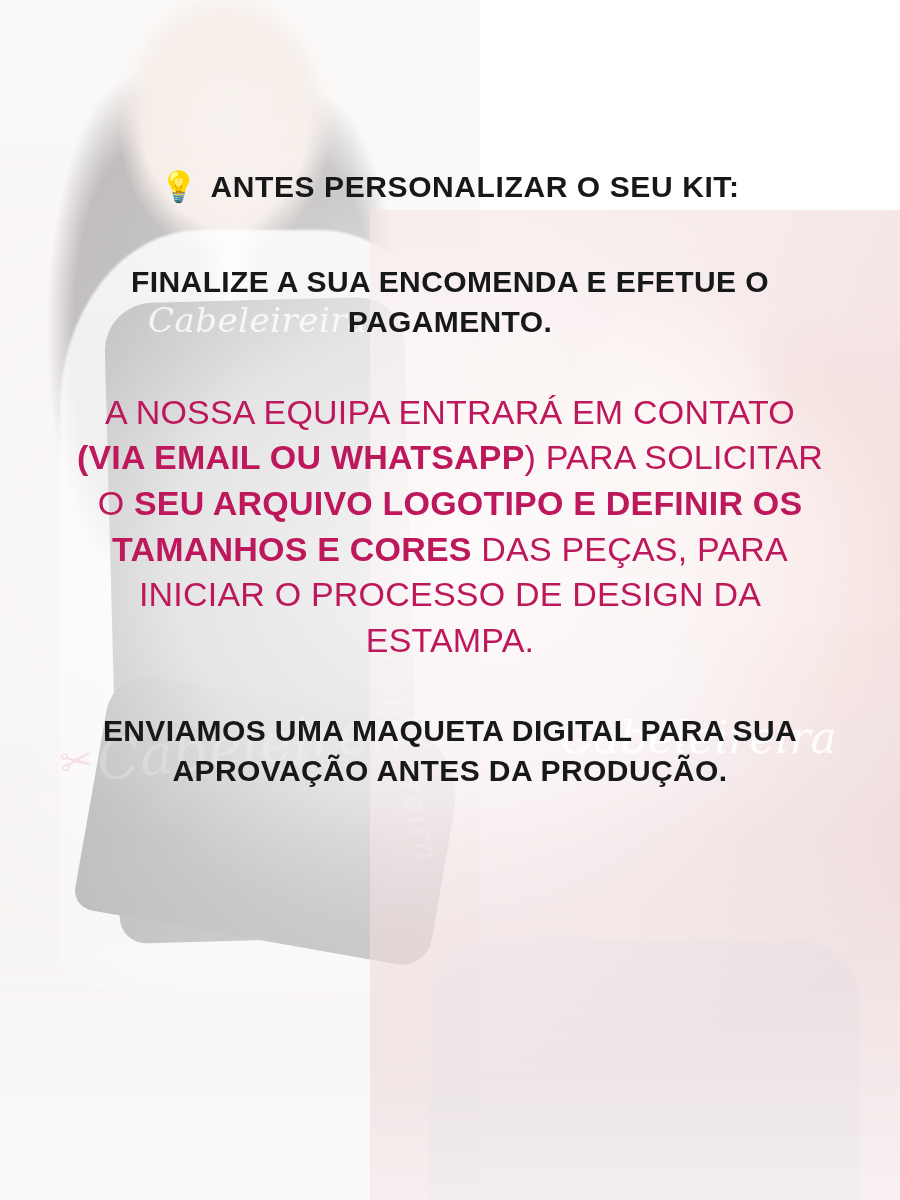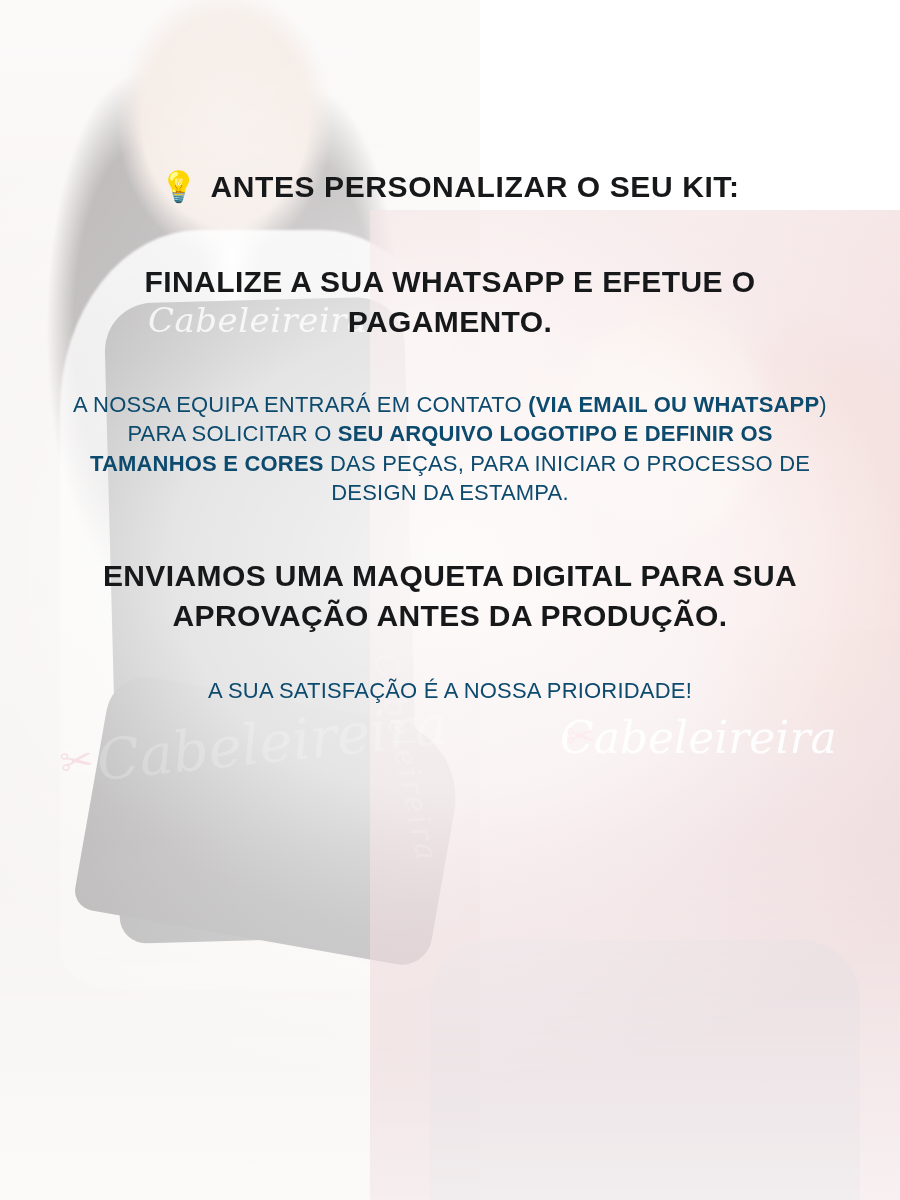--- a/index.html
+++ b/index.html
@@ -188,29 +188,29 @@
     max-width: 760px;
     line-height: 1.34;
     margin: 0 0 38px 0;
   }
   .b-bold {
     font-size: 30px;
     font-weight: bold;
     letter-spacing: 0.4px;
   }
   .b-light {
-    font-size: 22px;
+    font-size: 34px;
     font-weight: normal;
     letter-spacing: 0.2px;
-    color: #0c4a6e;
+    color: #be185d;
   }
   .b-light b { font-weight: bold; }
 
   .gap-lg { margin-bottom: 48px; }
-  .gap-xl { margin-bottom: 40px; }
+  .gap-xl { margin-bottom: 56px; }
 </style>
 </head>
 <body>
 
 <div class="poster">
 
   <div class="bg">
     <div class="bg-left"></div>
     <div class="bg-left-body"></div>
     <div class="apron"></div>
@@ -230,24 +230,23 @@
 
   <div class="wash"></div>
 
   <div class="content">
 
     <h1 class="headline">
       <span class="bulb-icon">💡</span>
       <span>ANTES PERSONALIZAR O SEU KIT:</span>
     </h1>
 
-    <p class="block b-bold gap-lg">FINALIZE A SUA WHATSAPP E EFETUE O PAGAMENTO.</p>
+    <p class="block b-bold gap-lg">FINALIZE A SUA ENCOMENDA E EFETUE O PAGAMENTO.</p>
 
     <p class="block b-light gap-lg">
       <span>A NOSSA EQUIPA ENTRARÁ EM CONTATO </span><b>(VIA EMAIL OU WHATSAPP</b><span>) PARA SOLICITAR O </span><b>SEU ARQUIVO LOGOTIPO E DEFINIR OS TAMANHOS E CORES</b><span> DAS PEÇAS, PARA INICIAR O PROCESSO DE DESIGN DA ESTAMPA.</span>
     </p>
 
     <p class="block b-bold gap-xl">ENVIAMOS UMA MAQUETA DIGITAL PARA SUA APROVAÇÃO ANTES DA PRODUÇÃO.</p>
 
-    <p class="block b-light">A SUA SATISFAÇÃO É A NOSSA PRIORIDADE!</p>
 
   </div>
 </div>
 
 </body></html>

